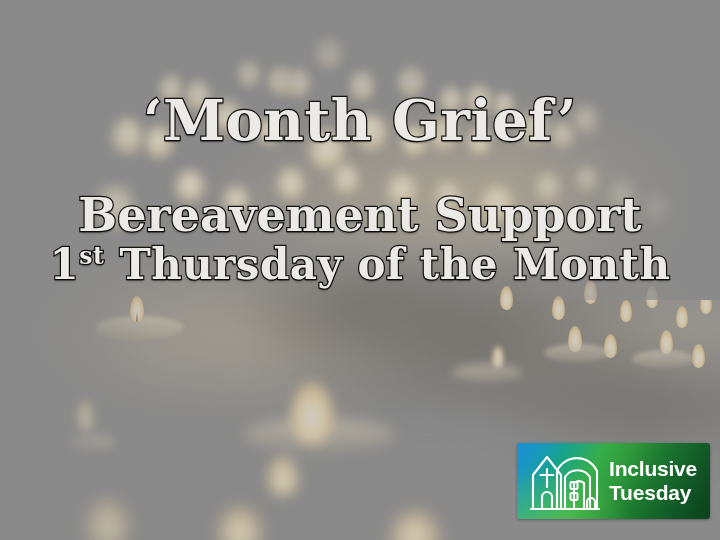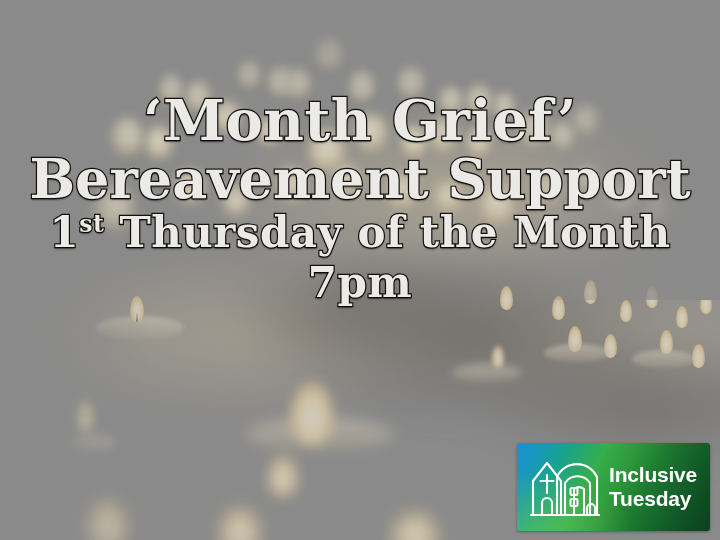--- a/index.html
+++ b/index.html
@@ -131,21 +131,21 @@
     line-height: 1.0;
     margin: 0;
     white-space: nowrap;
     -webkit-text-stroke: 2.4px #16130f;
     paint-order: stroke fill;
     text-shadow:
       0 2px 2px rgba(0,0,0,0.45),
       0 0 1px rgba(0,0,0,0.9);
   }
   .l-title   { font-size: 56px; padding-bottom: 4px; }
-  .l-sub     { font-size: 54px; padding-bottom: 6px; letter-spacing: 0px; }
+  .l-sub     { font-size: 46px; padding-bottom: 6px; letter-spacing: 0px; margin-top: 40px; }
   .l-when    { font-size: 42px; padding-bottom: 8px; }
   .l-time    { font-size: 42px; padding-bottom: 8px; }
   .l-where   { font-size: 42px; }
   .ord {
     font-size: 0.56em;
     vertical-align: super;
     line-height: 0;
   }
 
   
@@ -158,21 +158,21 @@
     z-index: 40;
   }
   .stw-logo svg { display: block; width: 100%; height: 100%; }
 
   
   .ic-badge {
     position: absolute;
     left: 517px;
     top: 443px;
     width: 193px;
-    height: 88px;
+    height: 76px;
     border-radius: 3px;
     background: linear-gradient(118deg,
       #1c8fd6 0%, #1897bf 10%, #18a38c 22%,
       #36ae4a 38%, #2f9a3c 50%, #1d7a30 64%,
       #14602a 78%, #0d4a21 92%, #0b421e 100%);
     display: flex;
     align-items: center;
     z-index: 40;
     box-shadow: 0 1px 3px rgba(0,0,0,0.35);
     overflow: hidden;
@@ -288,21 +288,20 @@
     <div class="grey-wash"></div>
     <div class="top-fade"></div>
     <div class="left-fade"></div>
     <div class="right-fade"></div>
   </div>
 
   <div class="text-stack">
     <div class="line l-title">‘Month Grief’</div>
     <div class="line l-sub">Bereavement Support</div>
     <div class="line l-when"><span>1</span><span class="ord">st</span><span> Thursday of the Month</span></div>
-    <div class="line l-time">7pm</div>
   </div>
 
 
   <div class="ic-badge">
     <div class="ic-mark">
       <svg viewBox="0 0 76 68" aria-hidden="true">
         <g fill="none" stroke="#ffffff" stroke-width="2.1" stroke-linecap="round" stroke-linejoin="round">
 
           <path d="M30 62 V24 A22 22 0 0 1 70 24 V62"></path>
           <path d="M38 62 V30 A15 15 0 0 1 63 30 V62"></path>

